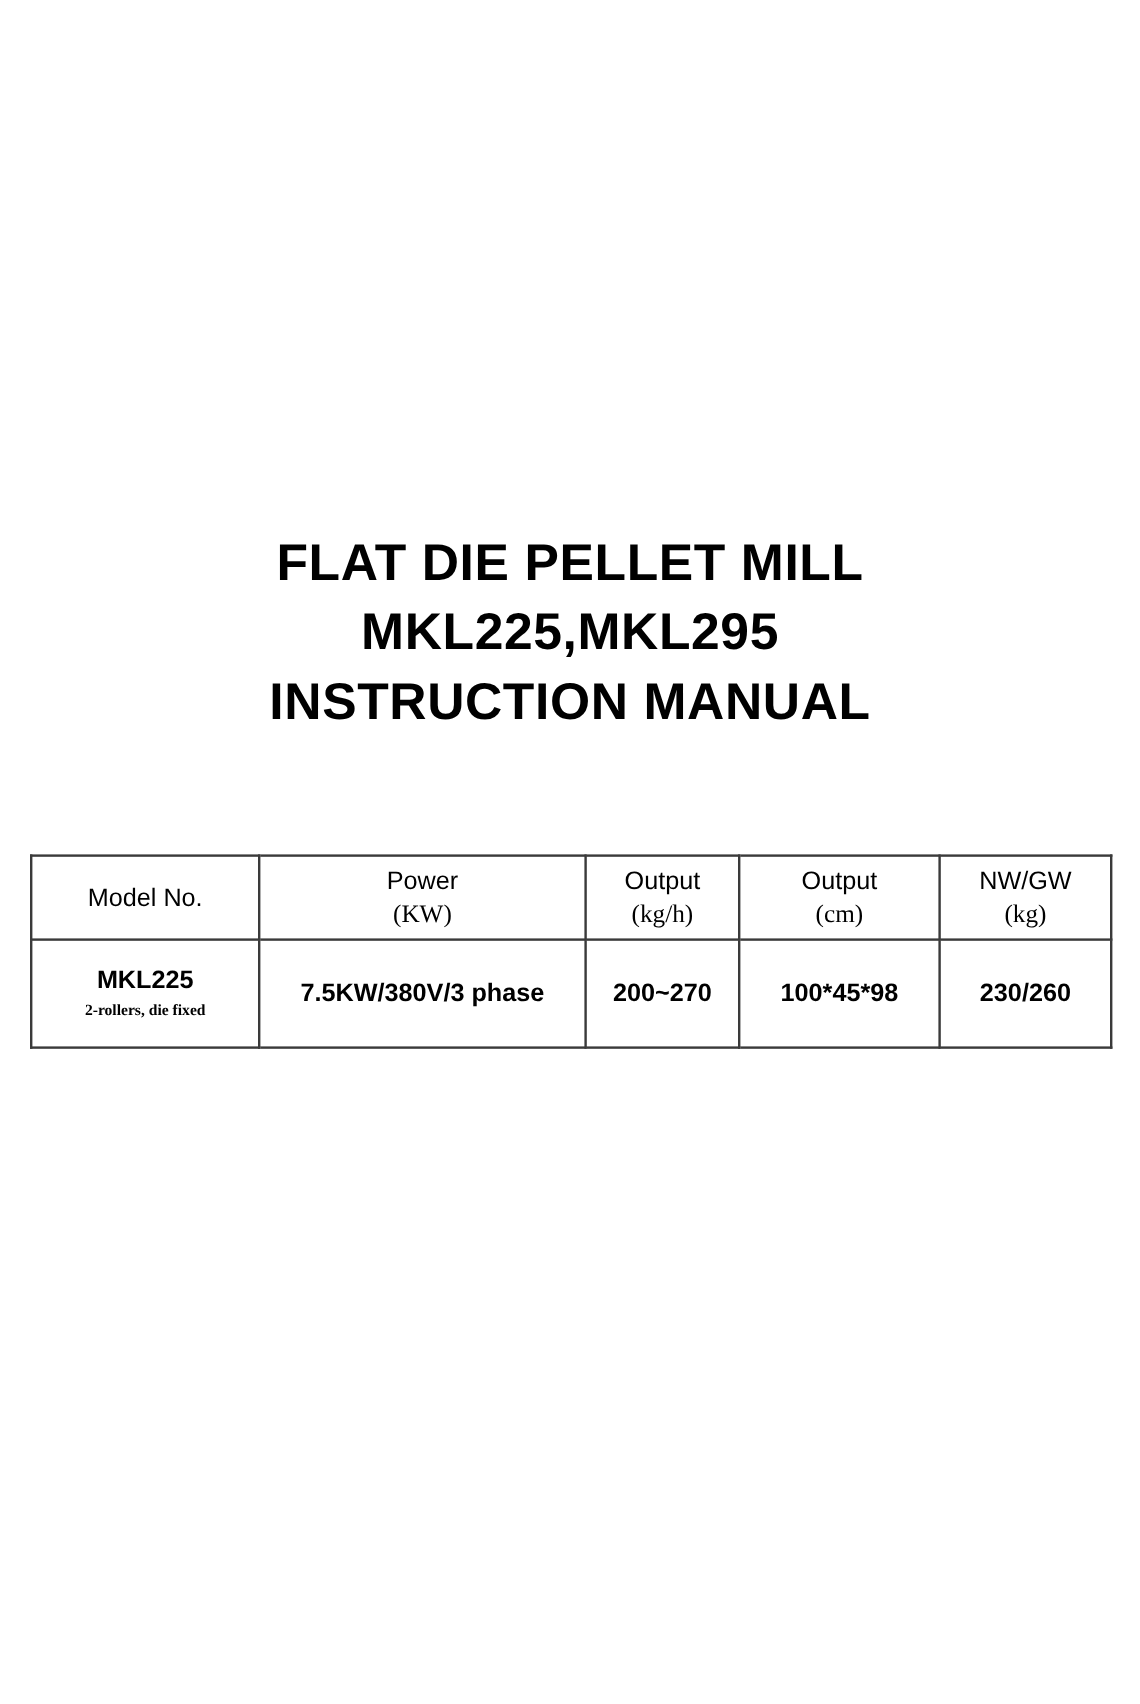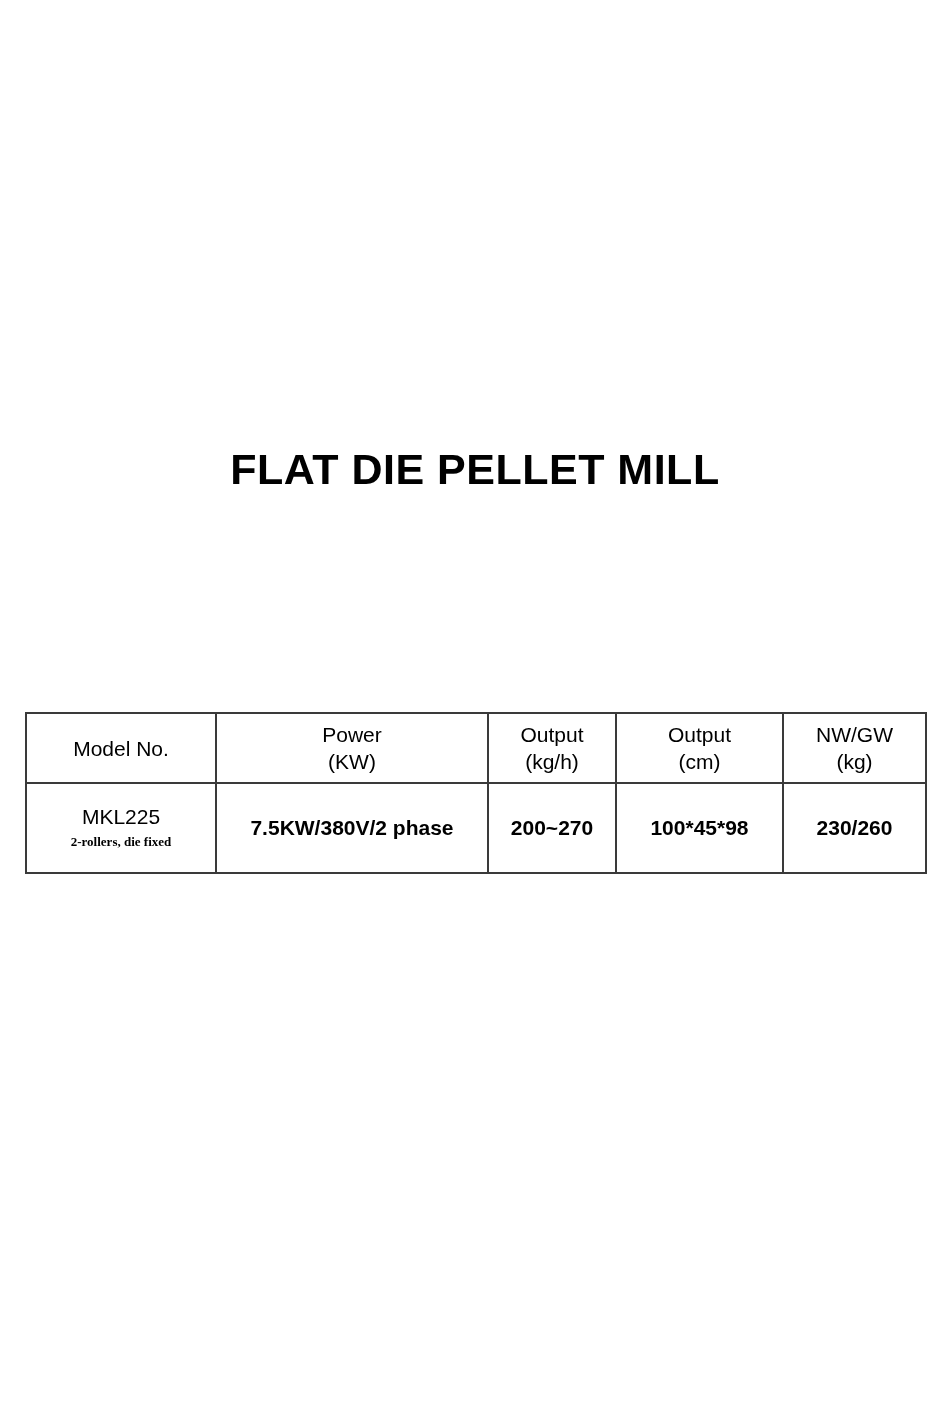--- a/index.html
+++ b/index.html
@@ -58,50 +58,52 @@
   col.c2 { width: 128px; }
   col.c3 { width: 167px; }
   col.c4 { width: 143px; }
 
   .hdr-cell {
     height: 68px;
     font-size: 21px;
     font-weight: normal;
     line-height: 27px;
   }
-  .hdr-cell .l2 { display: block; }
+  .hdr-cell .l2 { display: block; font-family: Liberation Serif, serif; }
 
   .row-cell {
     height: 88px;
     font-size: 21px;
     font-weight: bold;
     line-height: 26px;
   }
   .model-main {
     display: block;
     font-size: 21px;
-    font-weight: normal;
+    font-weight: bold;
     line-height: 26px;
   }
   .model-sub {
     display: block;
     font-size: 13px;
     font-weight: bold;
     font-family: Liberation Serif, serif;
     line-height: 20px;
     margin-top: 2px;
   }
 </style>
 </head>
 <body>
 
 <div class="page">
 
   <div class="title-block">
     <div class="title-line">FLAT DIE PELLET MILL</div>
+    <div class="title-line">MKL225,MKL295</div>
+    <div class="title-line">INSTRUCTION MANUAL</div>
   </div>
 
   <div class="spec-table-wrap">
     <table class="spec">
       <colgroup>
         <col class="c0">
           <col class="c1">
           <col class="c2">
           <col class="c3">
           <col class="c4">
@@ -127,21 +129,21 @@
             <span>NW/GW</span>
             <span class="l2">(kg)</span>
           </td>
         </tr>
 
         <tr>
           <td class="row-cell">
             <span class="model-main">MKL225</span>
             <span class="model-sub">2-rollers, die fixed</span>
           </td>
-          <td class="row-cell">7.5KW/380V/2 phase</td>
+          <td class="row-cell">7.5KW/380V/3 phase</td>
           <td class="row-cell">200~270</td>
           <td class="row-cell">100*45*98</td>
           <td class="row-cell">230/260</td>
         </tr>
 
       </tbody>
     </table>
   </div>
 
 </div>

